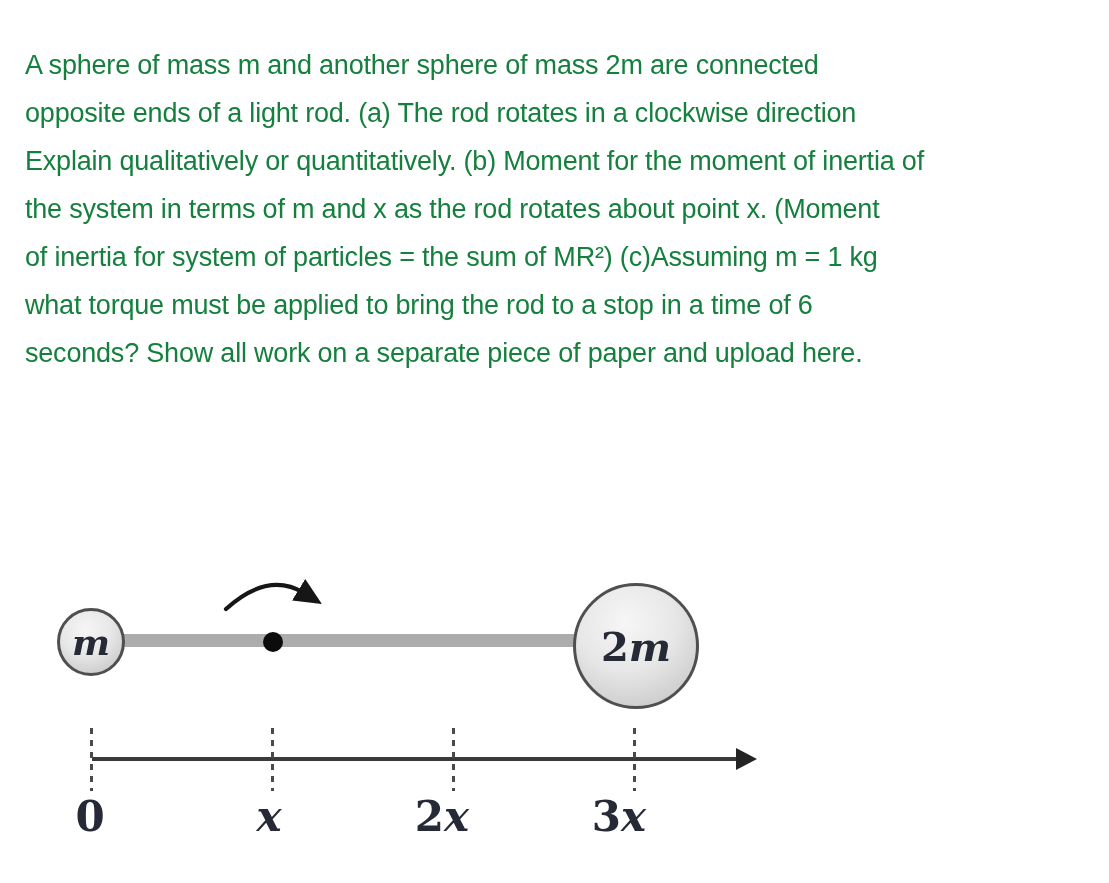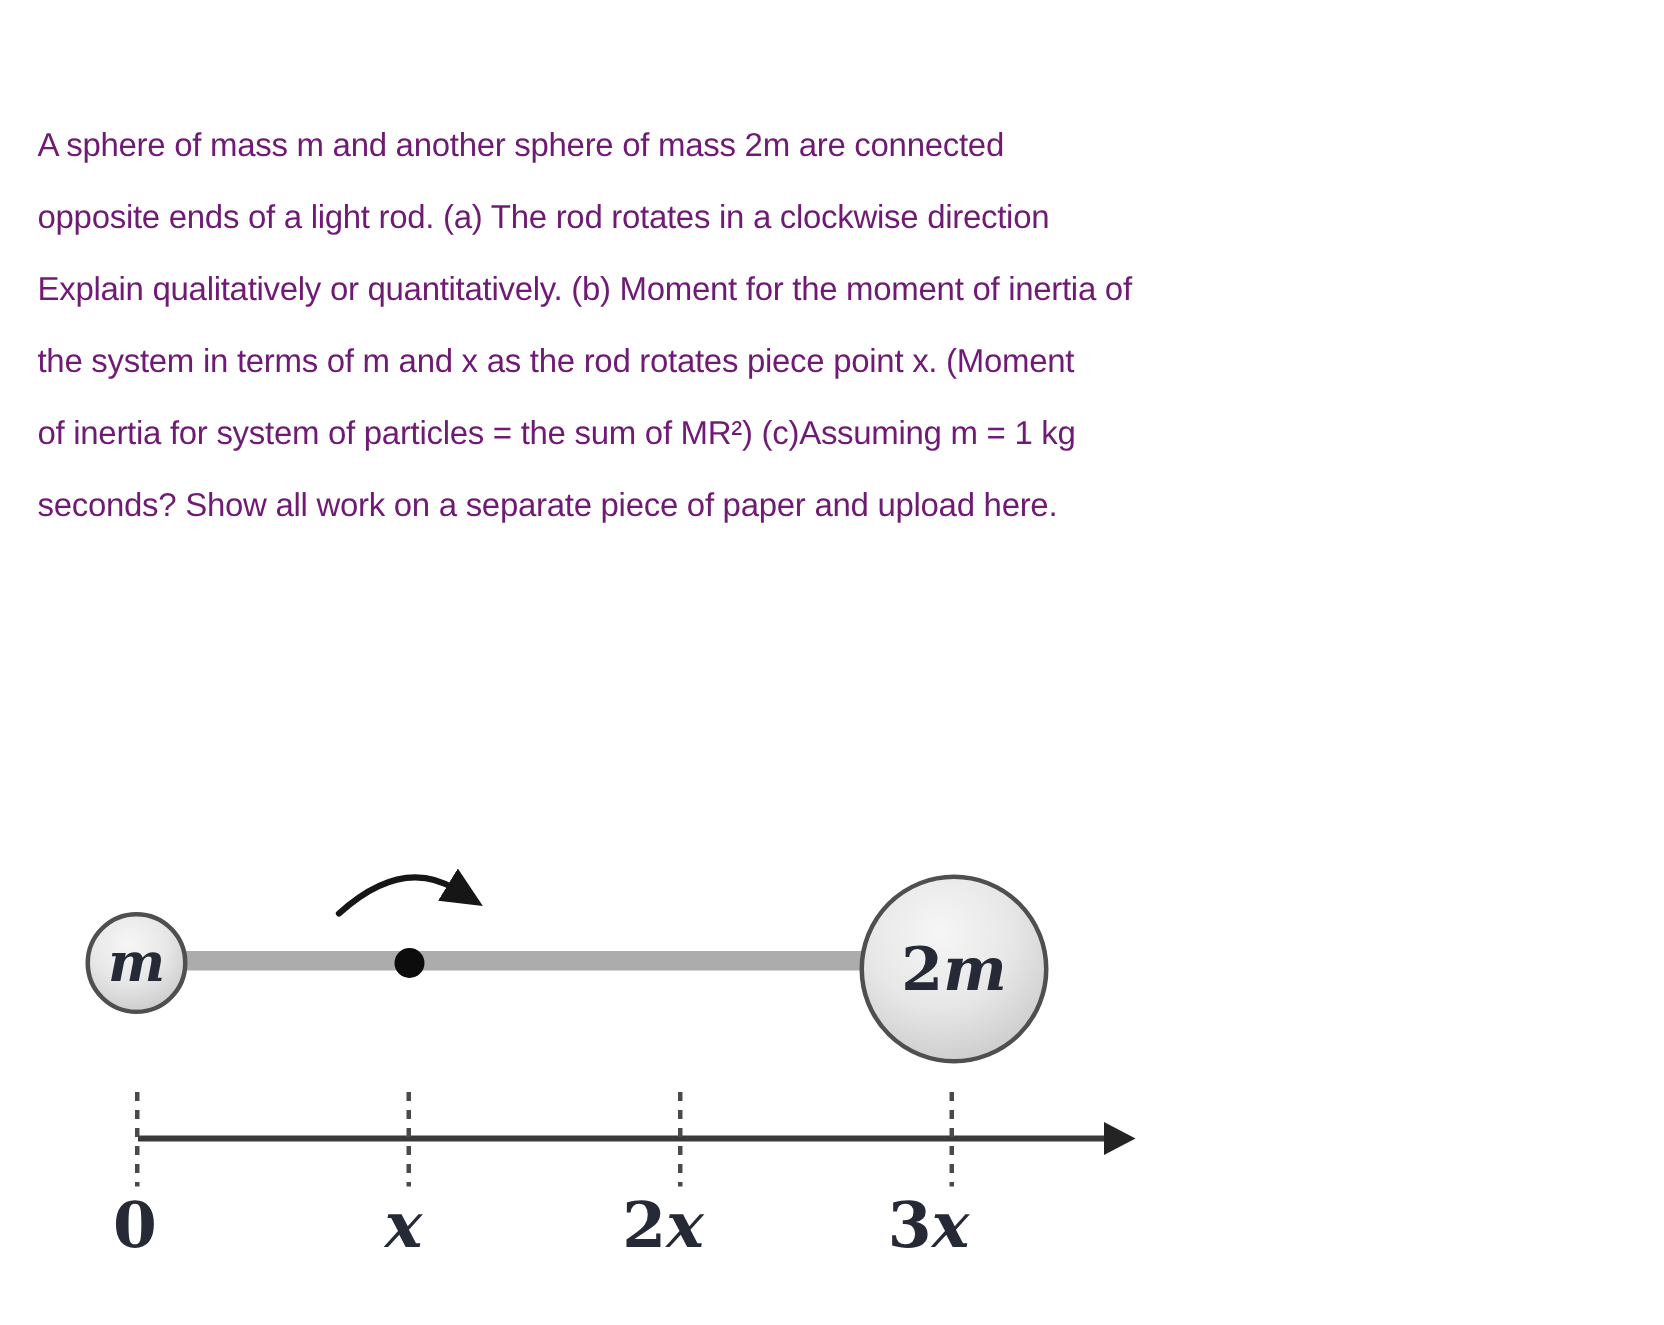--- a/index.html
+++ b/index.html
@@ -14,26 +14,25 @@
     height: 883px;
     background: #ffffff;
     overflow: hidden;
   }
 
   
   .problem {
     position: absolute;
     left: 25px;
     top: 41px;
-    color: #701a75;
-    font-size: 22px;
+    color: #15803d;
+    font-size: 27px;
     line-height: 48px;
     letter-spacing: -0.2px;
     white-space: nowrap;
-    margin-top: 32px;
   }
 
   
   .diagram {
     position: absolute;
     left: 0;
     top: 0;
     width: 1109px;
     height: 883px;
   }
@@ -155,22 +154,23 @@
 </style>
 </head>
 <body>
 
 <div class="page">
 
   <div class="problem">
     <div class="line">A sphere of mass m and another sphere of mass 2m are connected</div>
     <div class="line">opposite ends of a light rod. (a) The rod rotates in a clockwise direction</div>
     <div class="line">Explain qualitatively or quantitatively. (b) Moment for the moment of inertia of</div>
-    <div class="line">the system in terms of m and x as the rod rotates piece point x. (Moment</div>
+    <div class="line">the system in terms of m and x as the rod rotates about point x. (Moment</div>
     <div class="line">of inertia for system of particles = the sum of MR²) (c)Assuming m = 1 kg</div>
+    <div class="line">what torque must be applied to bring the rod to a stop in a time of 6</div>
     <div class="line">seconds? Show all work on a separate piece of paper and upload here.</div>
   </div>
 
   <div class="diagram">
 
     <div class="rod"></div>
 
     <div class="sphere sphere-m">
       <span class="math-label"><span class="num"></span><span class="var">m</span></span>
     </div>

